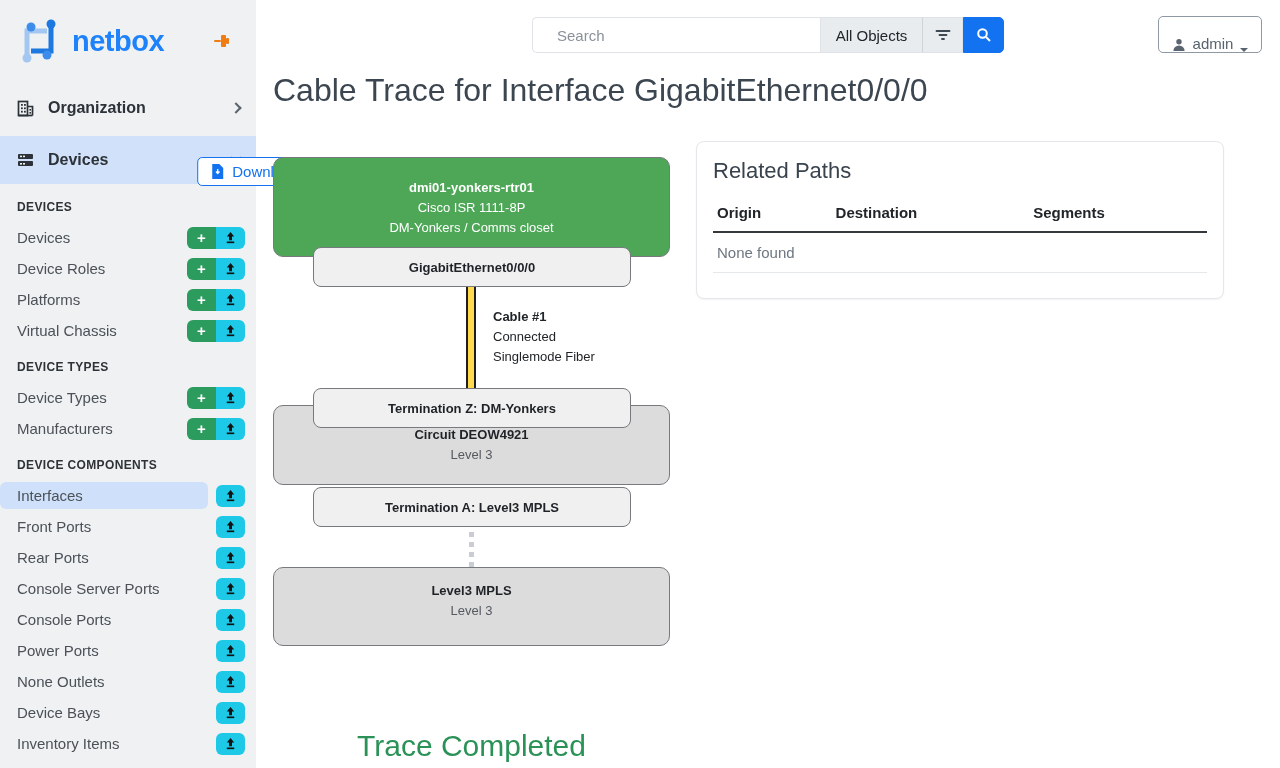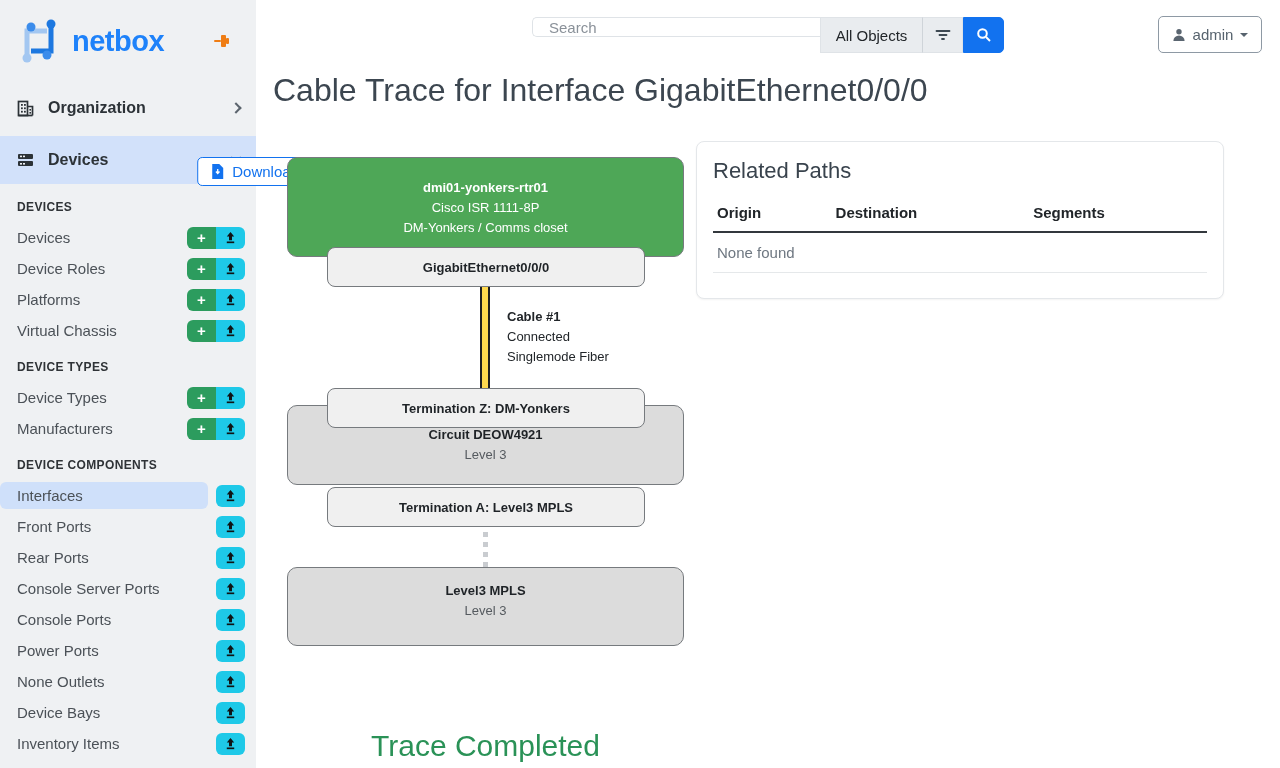--- a/index.html
+++ b/index.html
@@ -25,32 +25,32 @@
   .side-item.active .item-link { background:#cfe0fa; color:#3c4document3; }
   .btn-grp { display:flex; }
   .b-add { width:29px; height:22px; background:#2c9c5e; border:none; border-radius:6px 0 0 6px; color:#fff; font-size:15px; font-weight:700; line-height:20px; cursor:pointer; }
   .b-up { width:29px; height:22px; background:#1ec9e8; border:none; border-radius:0 6px 6px 0; display:flex; align-items:center; justify-content:center; cursor:pointer; }
   .b-up.solo { border-radius:6px; }
 
   
   .main { position:absolute; left:256px; top:0; width:1024px; height:768px; background:#fff; }
   .topbar { position:relative; height:70px; }
   .search-group { position:absolute; left:50%; top:17px; transform:translateX(-50%); height:36px; display:flex; border-radius:5px; }
-  .search-input { width:288px; height:20px; border:1px solid #dfe3e7; border-right:none; border-radius:5px 0 0 5px; padding:0 16px; font-size:15px; color:#212529; outline:none; }
+  .search-input { width:288px; height:36px; border:1px solid #dfe3e7; border-right:none; border-radius:5px 0 0 5px; padding:0 24px; font-size:15px; color:#212529; outline:none; }
   .search-input::placeholder { color:#8a9199; }
   .scope-btn { width:102px; background:#e9ecef; border:1px solid #dfe3e7; border-right:none; font-size:15px; color:#212529; cursor:pointer; }
   .filter-btn { width:41px; background:#e9ecef; border:1px solid #dfe3e7; border-left:1px solid #cfd4d9; display:flex; align-items:center; justify-content:center; cursor:pointer; }
   .go-btn { width:41px; background:#1272ef; border:1px solid #1272ef; border-radius:0 5px 5px 0; display:flex; align-items:center; justify-content:center; cursor:pointer; }
-  .admin-btn { position:absolute; right:18px; top:16px; height:37px; width:104px; background:#fff; border:1px solid #8e99a4; border-radius:5px; display:flex; align-items:center; justify-content:center; gap:7px; font-size:15px; color:#57636e; cursor:pointer; }
+  .admin-btn { position:absolute; right:18px; top:16px; height:37px; width:104px; background:#fff; border:1px solid #8e99a4; border-radius:5px; display:flex; align-items:flex-end; justify-content:center; gap:7px; font-size:15px; color:#57636e; cursor:pointer; }
   .caret { width:0; height:0; border-left:4px solid transparent; border-right:4px solid transparent; border-top:4px solid #57636e; }
   .page-title { margin:2px 0 0 17px; font-size:32px; font-weight:400; color:#3c4650; }
 
   
   .diagram { position:absolute; left:17px; top:157px; width:397px; }
-  .diagram > div { position:absolute;margin-left:14px; }
+  .diagram > div { position:absolute; }
   .dev-box { left:0; top:0; width:397px; height:100px; background:#4ea757; border:1px solid #767a7e; border-radius:10px; color:#fff; text-align:center; padding-top:20px; font-size:13px; line-height:20px; z-index:1; }
   .dev-box .b1 { font-weight:700; }
   .port-box { left:40px; width:318px; height:40px; background:#f0f0f0; border:1px solid #767a7e; border-radius:8px; display:flex; align-items:center; justify-content:center; font-size:13px; font-weight:700; color:#1f2327; z-index:2; }
   .p-iface { top:90px; } .p-termz { top:231px; } .p-terma { top:330px; }
   .node-box { left:0; width:397px; background:#dcdcdc; border:1px solid #767a7e; border-radius:10px; text-align:center; font-size:13px; line-height:20px; z-index:1; }
   .n-circuit { top:248px; height:80px; padding-top:19px; }
   .n-provider { top:410px; height:79px; padding-top:13px; }
   .node-box .b1 { font-weight:700; color:#1f2327; }
   .node-box .b2 { color:#555a5f; }
   .cable-line { left:193px; top:130px; width:10px; height:101px; background:#ffd94e; border-left:2px solid #1f1f1f; border-right:2px solid #1f1f1f; z-index:0; }

